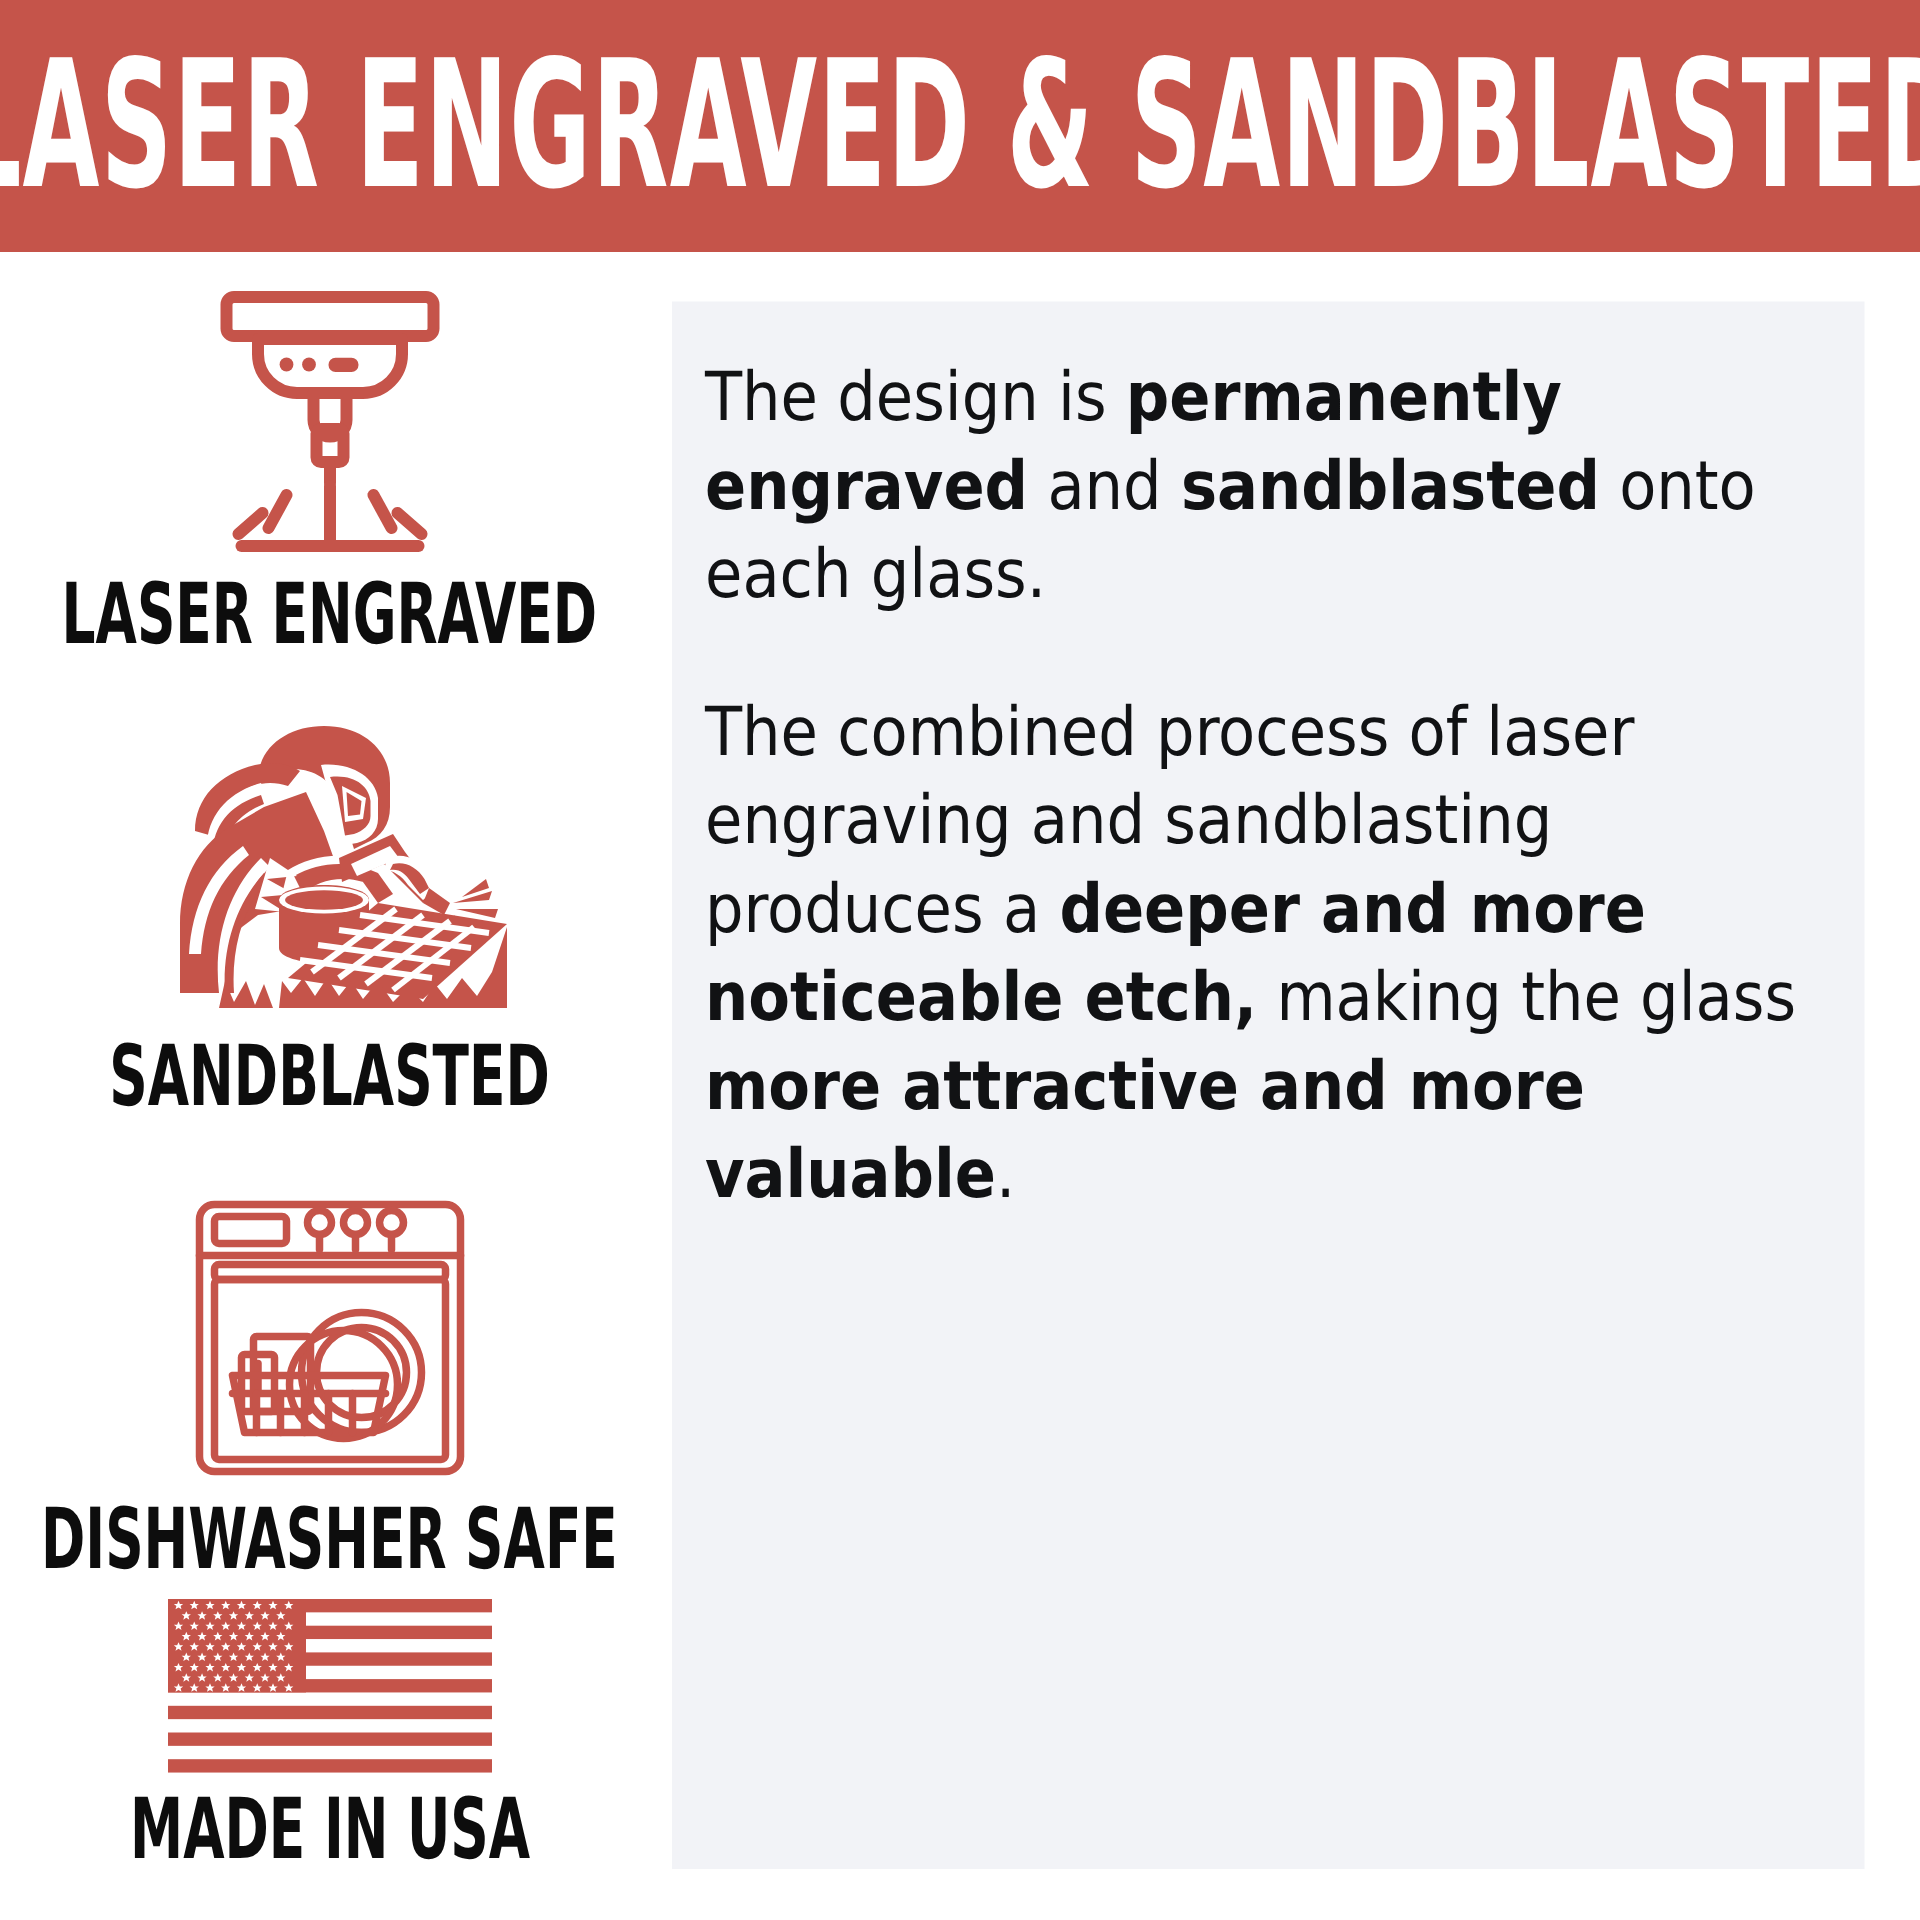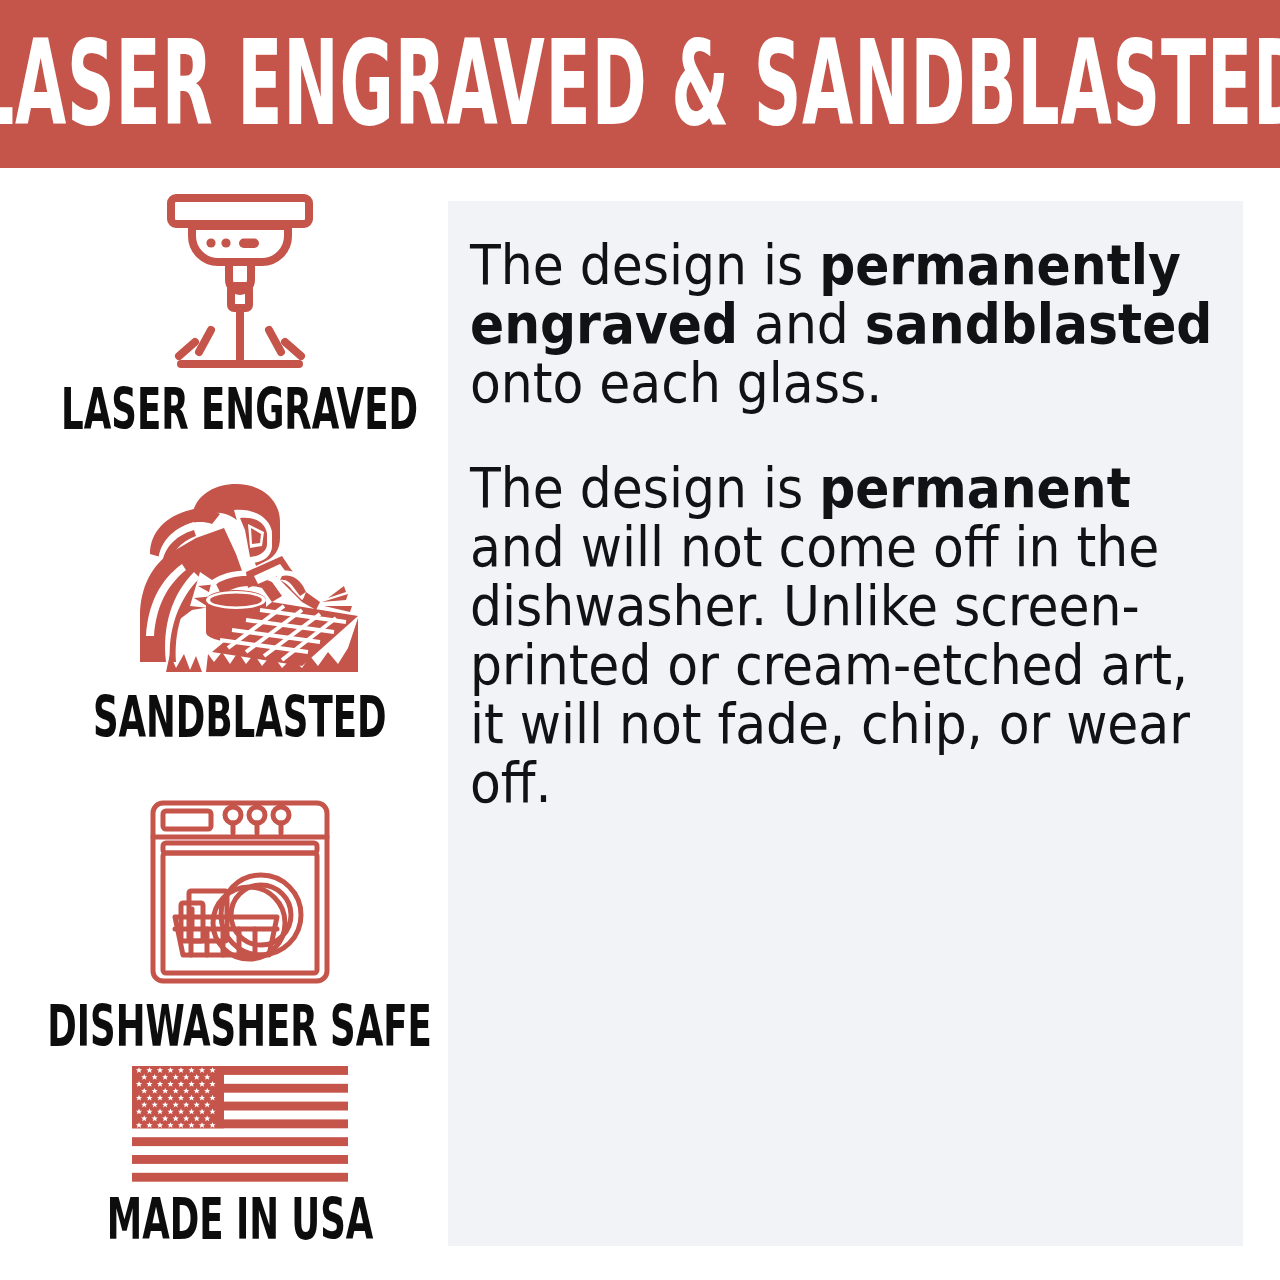--- a/index.html
+++ b/index.html
@@ -29,21 +29,21 @@
     white-space:nowrap;
     text-align:center;
   }
 
   
   .features{
     position:absolute; left:0; top:176px; width:440px; height:1104px;
   }
   .feature{
     position:absolute; left:0; width:440px;
-    display:flex; flex-direction:column; align-items:center;margin-left:20px;
+    display:flex; flex-direction:column; align-items:center;
   }
   .f1{ top:14px; }
   .f2{ top:300px; }
   .f3{ top:621px; }
   .f4{ top:890px;justify-content:space-between; }
 
   .icon-wrap{ display:flex; align-items:flex-end; justify-content:center; }
   .feature-label{
     color:#0d0d0d;
     font-family:"Liberation Sans Narrow","DejaVu Sans Condensed","Liberation Sans", sans-serif;
@@ -62,21 +62,21 @@
   
   .text-panel{
     position:absolute; left:448px; top:201px;
     width:795px; height:1045px;
     background:#f2f3f7;
     padding:34px 30px 0 22px;
   }
   .para{
     color:#111214;
     font-family:"Liberation Sans Narrow","DejaVu Sans Condensed","Liberation Sans", sans-serif;
-    font-size:56px;
+    font-size:45px;
     line-height:59px;
     letter-spacing:0px;
     transform-origin:left top;
     margin-bottom:46px;
   }
   .para b{ font-weight:700; }
 
   svg{ display:block; }
 </style>
 </head>
@@ -353,16 +353,16 @@
           </g>
         </svg>
       </div>
       <div class="feature-label lbl4">MADE IN USA</div>
     </div>
 
   </div>
 
   <div class="text-panel">
     <p class="para"><span>The design is </span><b>permanently engraved</b><span> and </span><b>sandblasted</b><span> onto each glass.</span></p>
-    <p class="para"><span>The design is </span><b>permanent</b><span> and will not come off in the dishwasher. Unlike screen-printed or cream-etched art, it will not fade, chip, or wear off.</span></p>
+    <p class="para"><span>The combined process of laser engraving and sandblasting produces a </span><b>deeper and more noticeable etch,</b><span> making the glass </span><b>more attractive and more valuable</b><span>.</span></p>
   </div>
 
 </div>
 
 </body></html>

